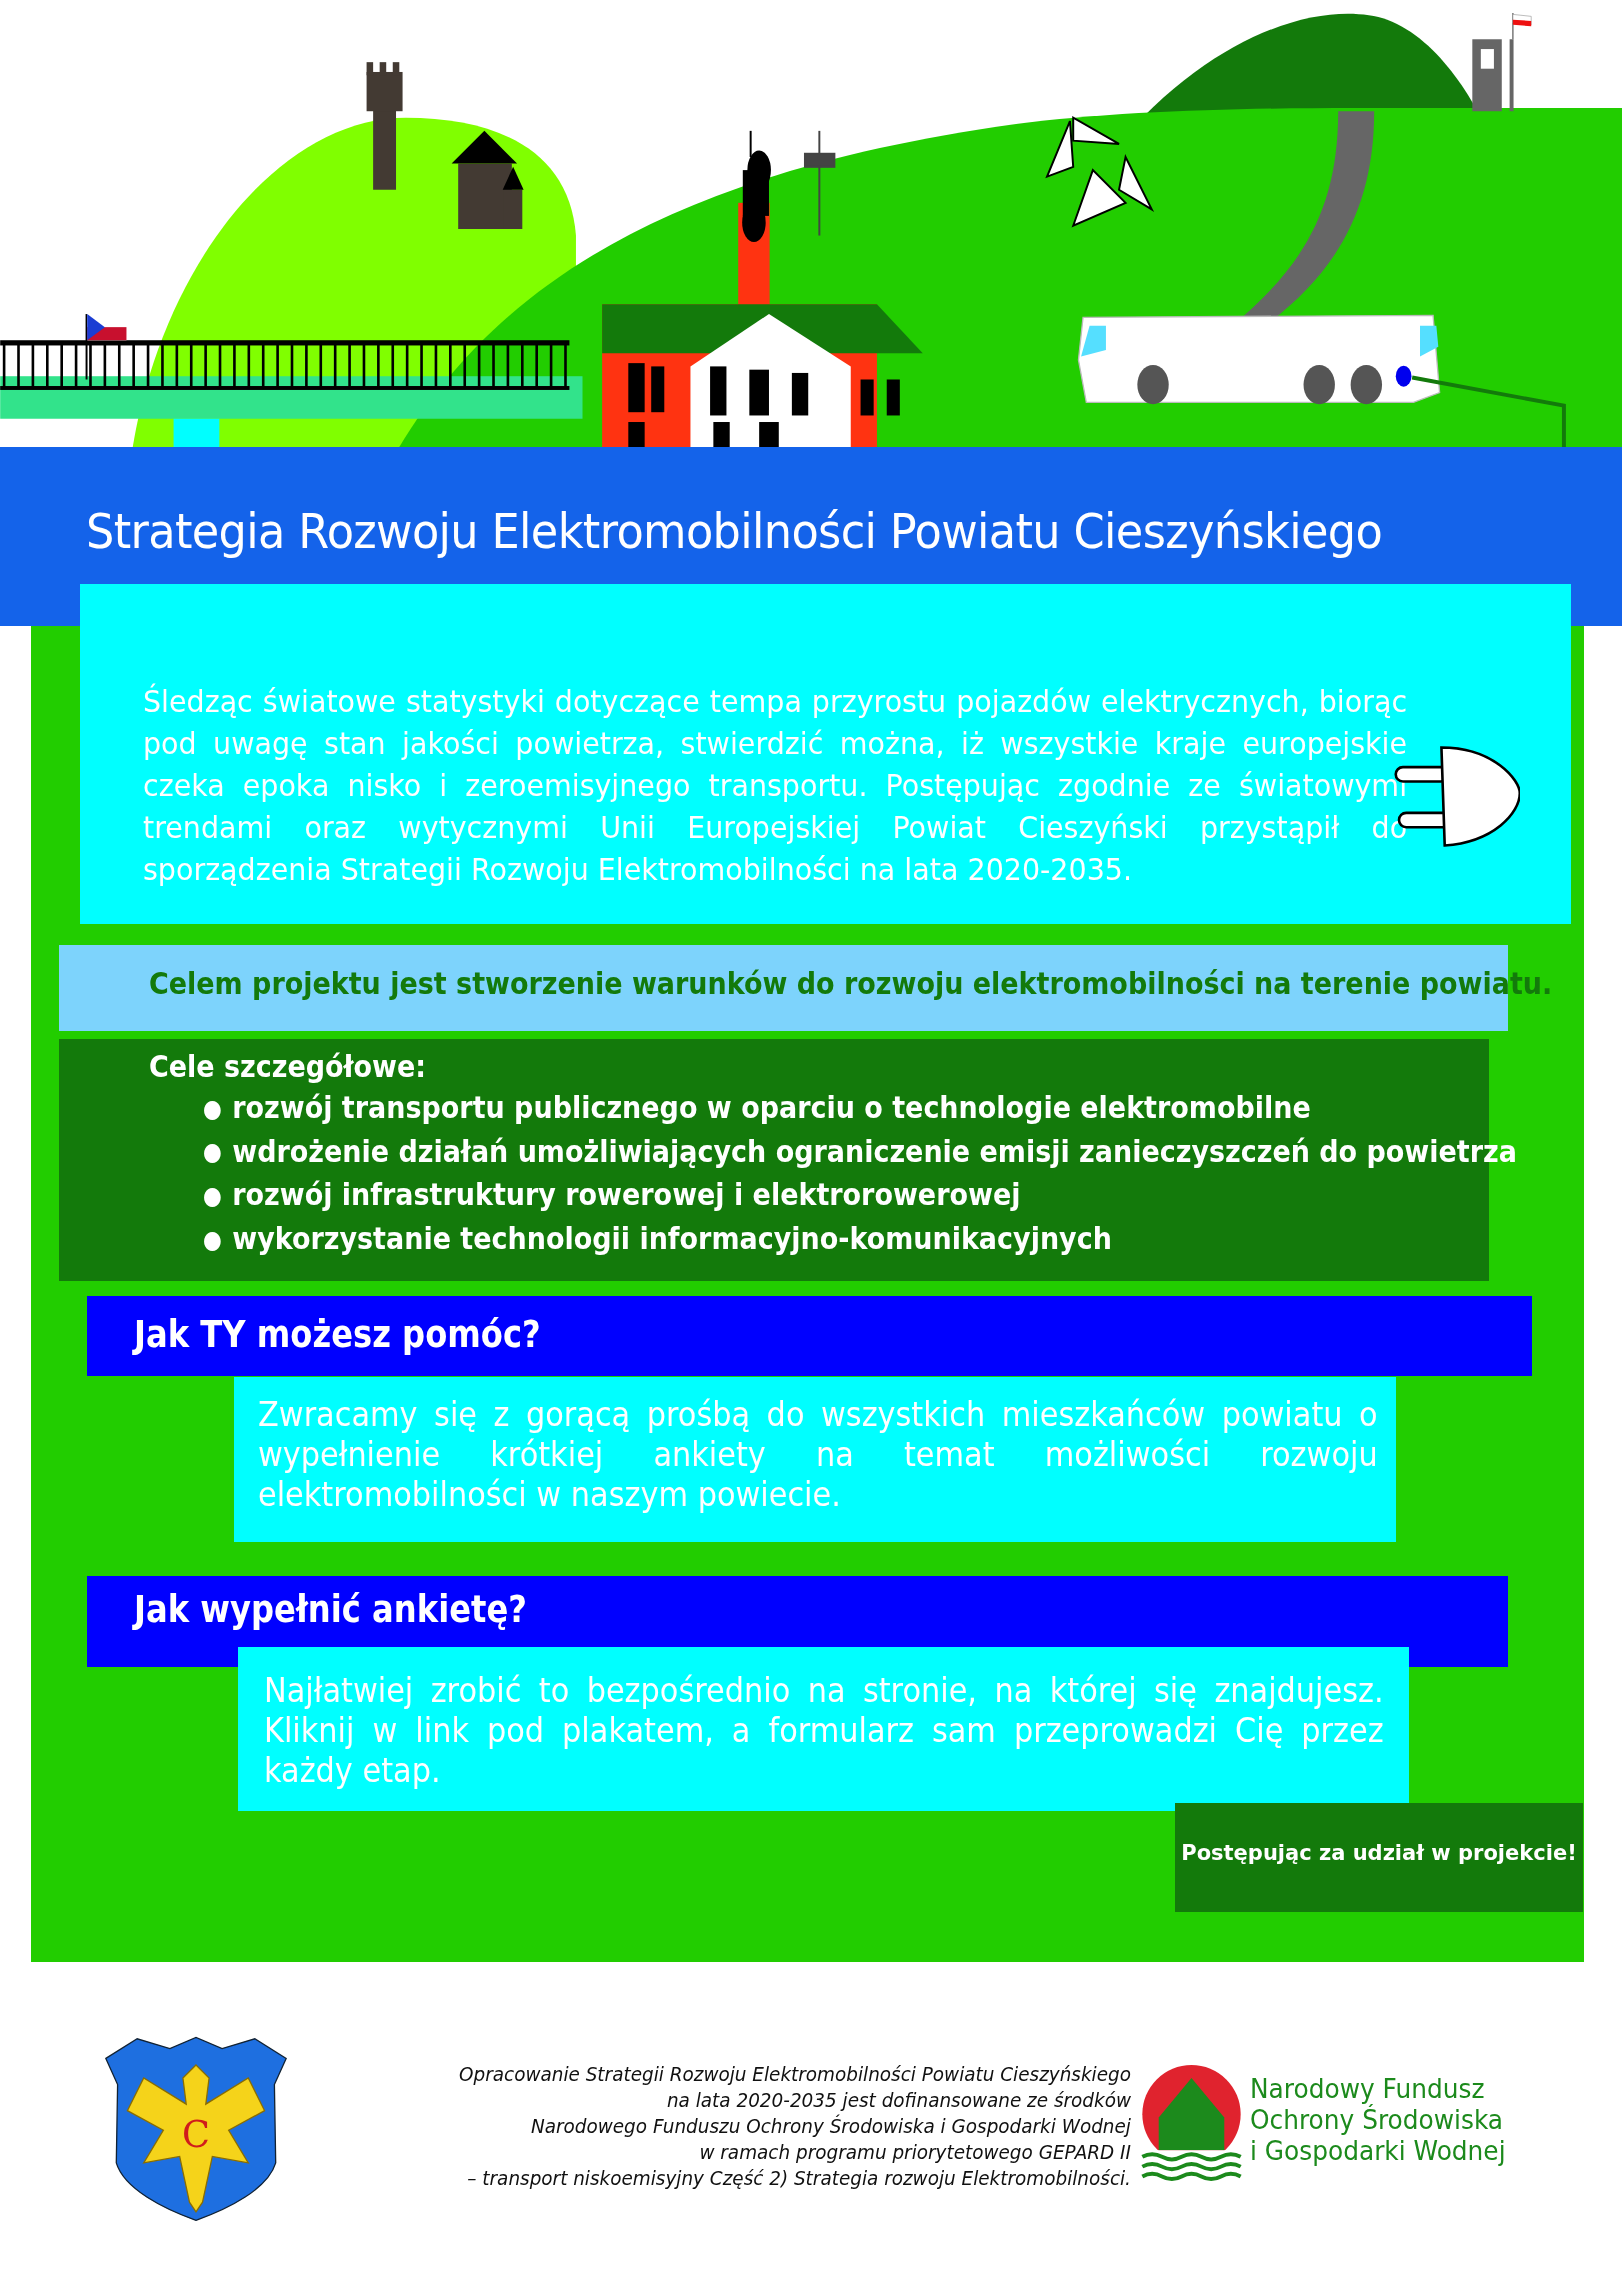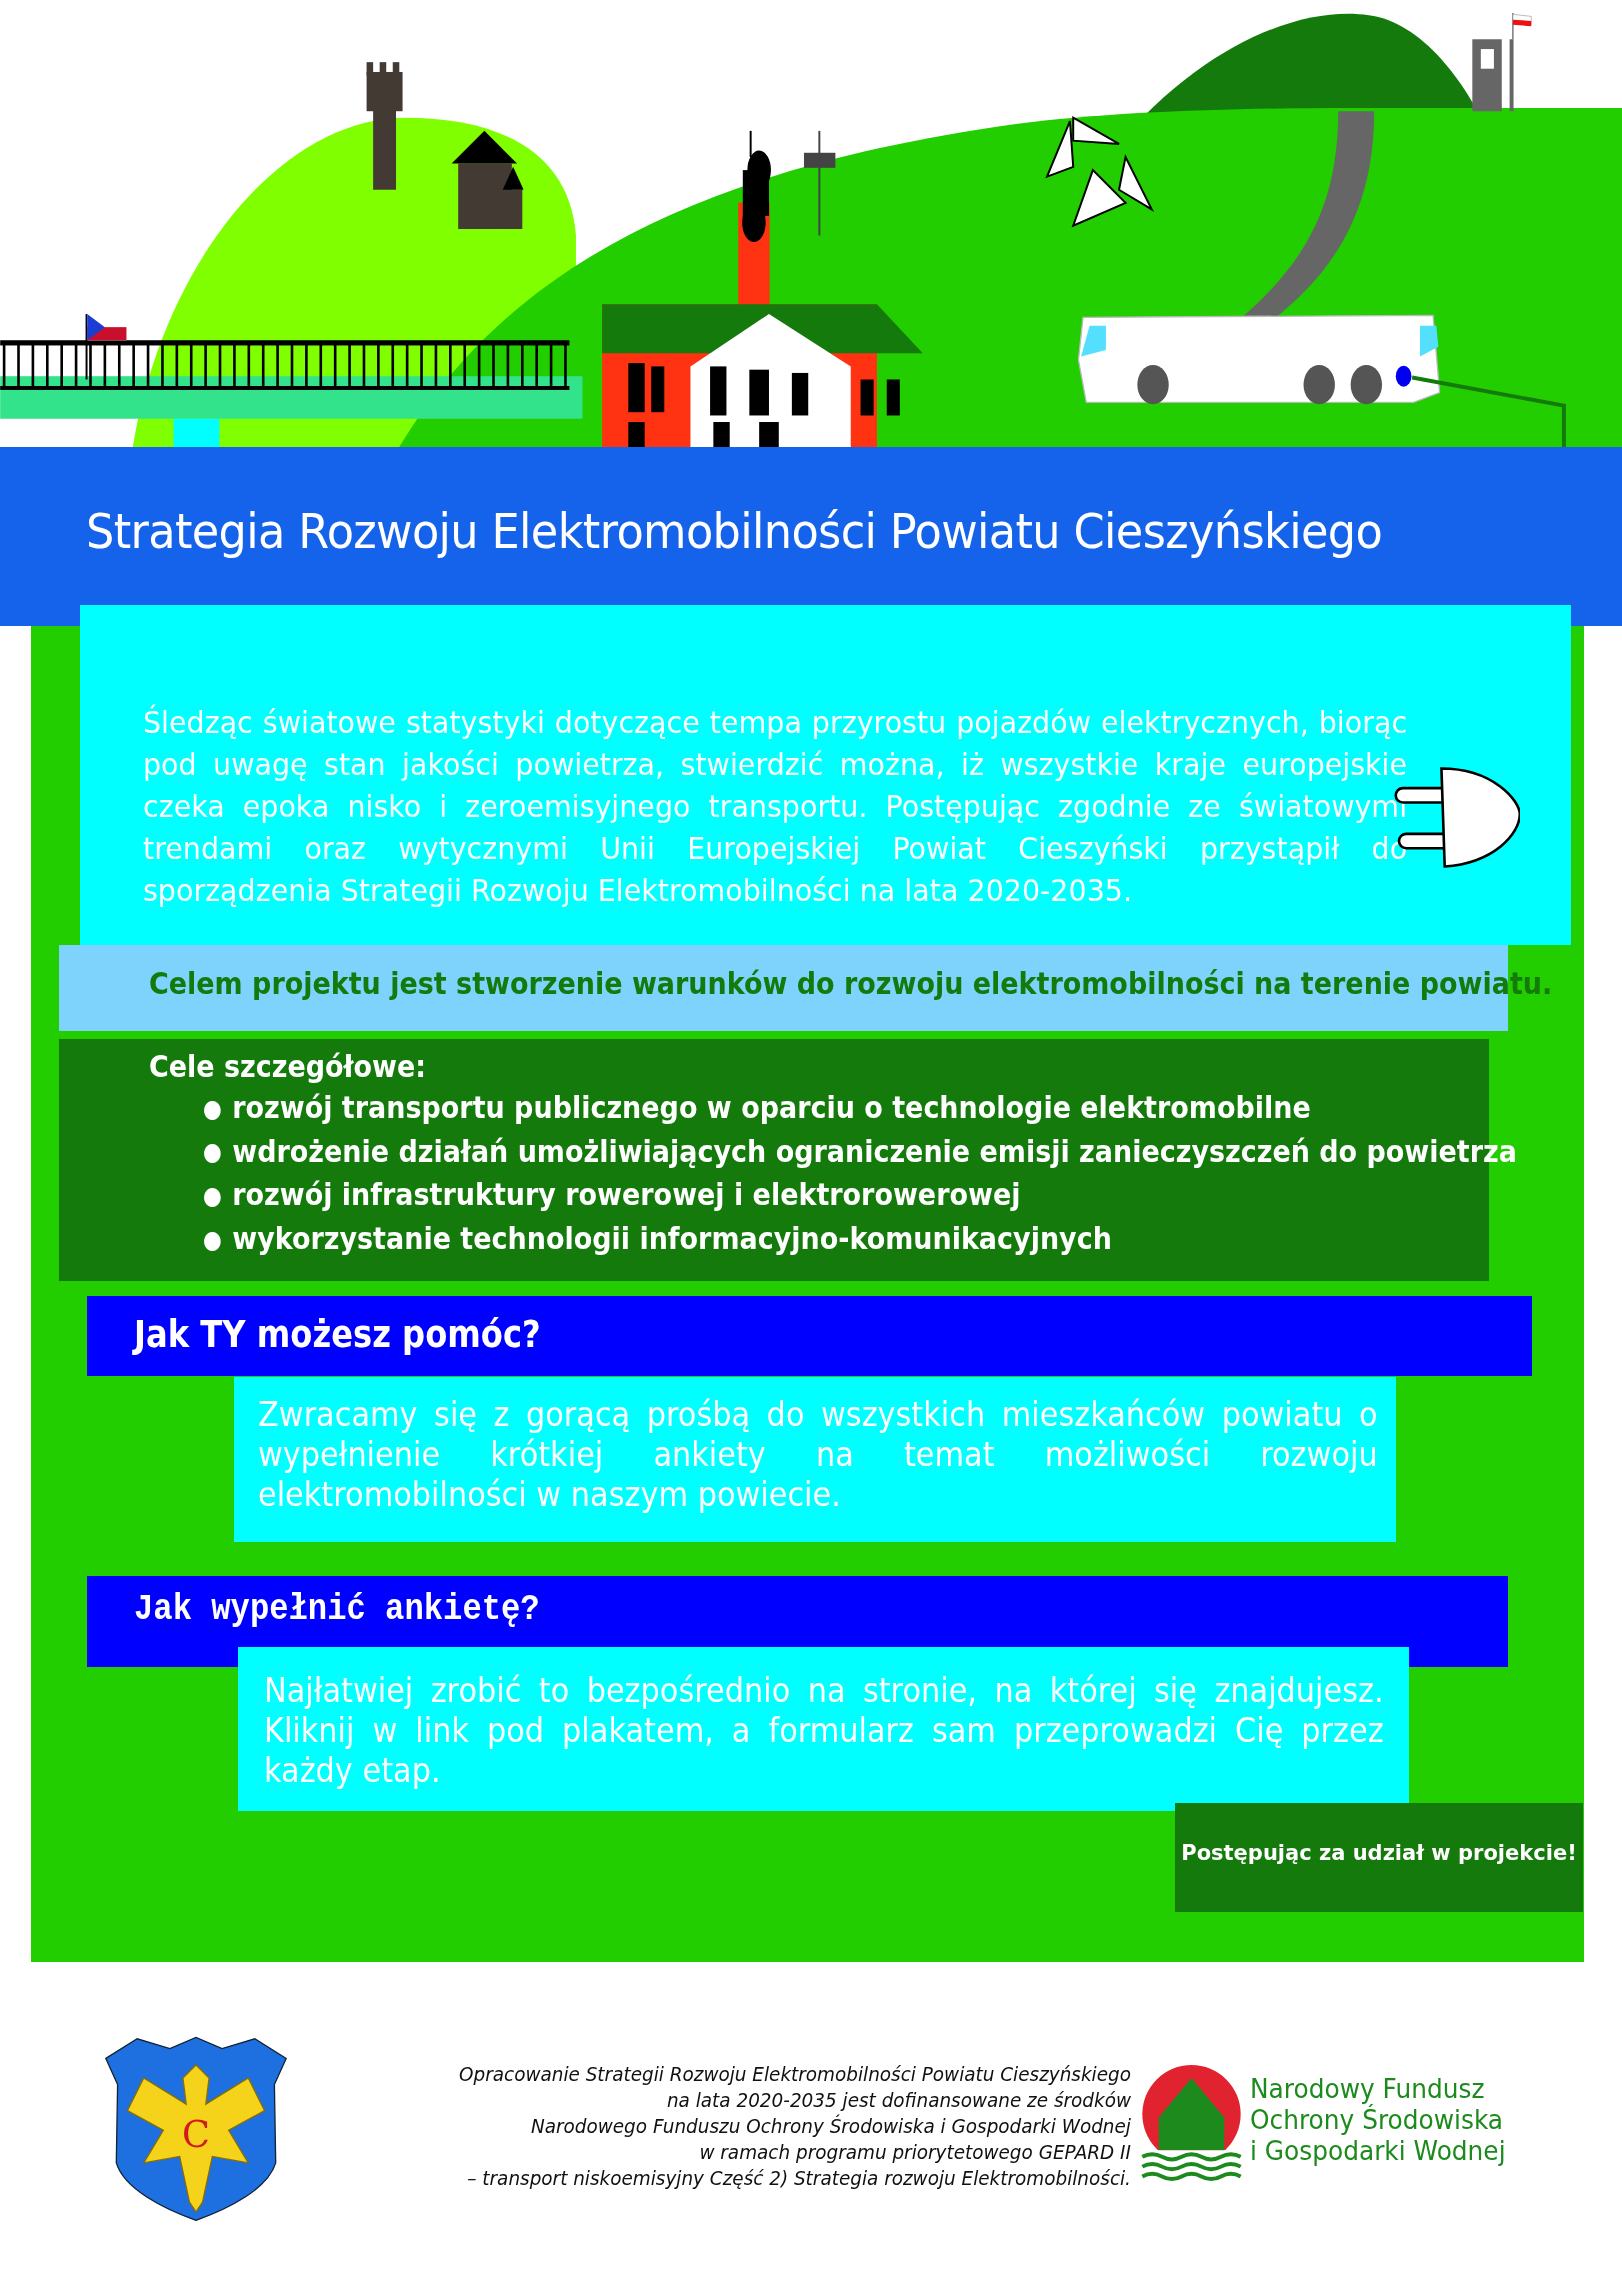--- a/index.html
+++ b/index.html
@@ -5,21 +5,21 @@
   html, body { margin:0; padding:0; }
   body { width:1623px; height:2295px; background:#ffffff; position:relative; overflow:hidden;
          font-family:"DejaVu Sans", "Liberation Sans", sans-serif; }
   .abs { position:absolute; }
   #scene { position:absolute; left:0; top:0; width:1623px; height:458px; }
   #title-band { position:absolute; left:0; top:447px; width:1623px; height:179px; background:#1463ea; }
   #title-band h1 { position:absolute; left:86px; top:56px; margin:0; font-weight:normal; color:#fff;
                    font-size:48px; letter-spacing:-0.7px; font-family:"DejaVu Sans", sans-serif;
                    transform:scaleX(0.93); transform-origin:left; white-space:nowrap; }
   #green-panel { position:absolute; left:31px; top:626px; width:1553px; height:1336px; background:#22cd00; }
-  #intro-box { position:absolute; left:80px; top:605px; width:1491px; height:340px; background:#00ffff; }
+  #intro-box { position:absolute; left:80px; top:584px; width:1491px; height:340px; background:#00ffff; }
   #intro-text { position:absolute; left:63px; top:65px; width:1276px; color:#fff; font-size:31px; line-height:42px;
                 text-align:justify; transform:scaleX(0.92); transform-origin:left top; width:1374px; }
   #goal-band { position:absolute; left:59px; top:945px; width:1449px; height:86px; background:#7dd3fc; }
   #goal-band p { margin:0; position:absolute; left:90px; top:19.6px; color:#137a0b; font-weight:bold; font-size:31px;
                  white-space:nowrap; transform:scaleX(0.87); transform-origin:left; }
   #objectives { position:absolute; left:59px; top:1039px; width:1430px; height:242px; background:#137a0b; color:#fff; }
   #objectives h3 { margin:0; position:absolute; left:90px; top:9.2px; font-size:31px; white-space:nowrap;
                    transform:scaleX(0.87); transform-origin:left; }
   #objectives ul { list-style:none; margin:0; padding:0; position:absolute; left:144px; top:47px; }
   #objectives li { font-weight:bold; font-size:31px; line-height:43px; white-space:nowrap;
@@ -203,21 +203,21 @@
   </ul>
 </div>
 
 <div class="q-band" style="top:1296px;padding-left:24px;">
   <h2>Jak TY możesz pomóc?</h2>
 </div>
 <div class="ans-box" style="left:234px;top:1377px;width:1162px;height:165px;text-decoration:underline;">
   <p style="left:24px;top:18.3px;width:1217px;">Zwracamy się z gorącą prośbą do wszystkich mieszkańców powiatu o wypełnienie krótkiej ankiety na temat możliwości rozwoju elektromobilności w naszym powiecie.</p>
 </div>
 
-<div class="q-band" style="top:1576px;width:1421px;height:91px;font-family:Liberation Mono, monospace;">
+<div class="q-band" style="top:1576px;width:1421px;height:91px;">
   <h2 style="top:11.8px;">Jak wypełnić ankietę?</h2>
 </div>
 <div class="ans-box" style="left:238px;top:1647px;width:1171px;height:164px;">
   <p style="left:26px;top:24px;width:1217px;">Najłatwiej zrobić to bezpośrednio na stronie, na której się znajdujesz. Kliknij w link pod plakatem, a formularz sam przeprowadzi Cię przez każdy etap.</p>
 </div>
 
 <div id="thanks">
   <span>Postępując za udział w projekcie!</span>
 </div>
 

